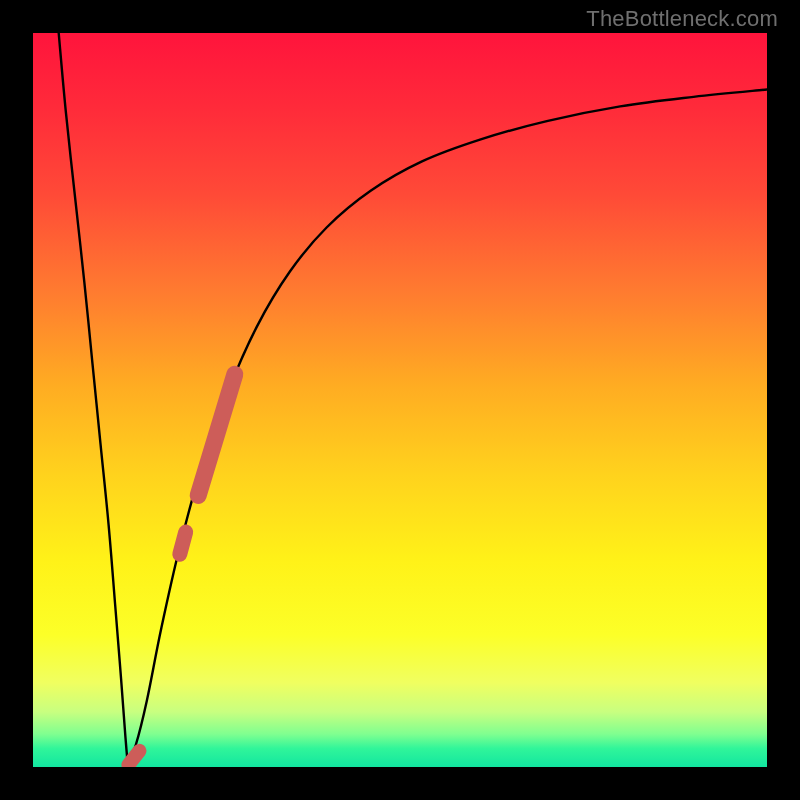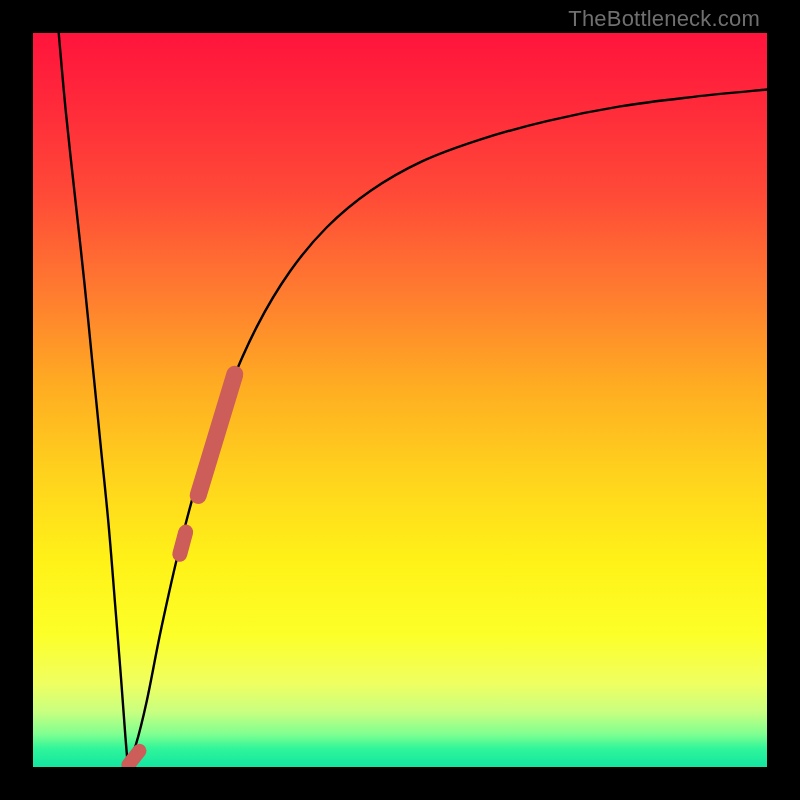--- a/index.html
+++ b/index.html
@@ -21,21 +21,21 @@
     position: absolute;
     left: 33px;
     top: 33px;
     width: 734px;
     height: 734px;
     overflow: hidden;
   }
   .watermark {
     position: absolute;
     top: 6px;
-    right: 40px;
+    right: 22px;
     color: #6f6f6f;
     font-size: 22px;
     font-weight: 400;
     letter-spacing: 0.2px;
     font-family: Arial, Helvetica, sans-serif;
   }
   svg { display: block; }
 </style>
 </head>
 <body>

